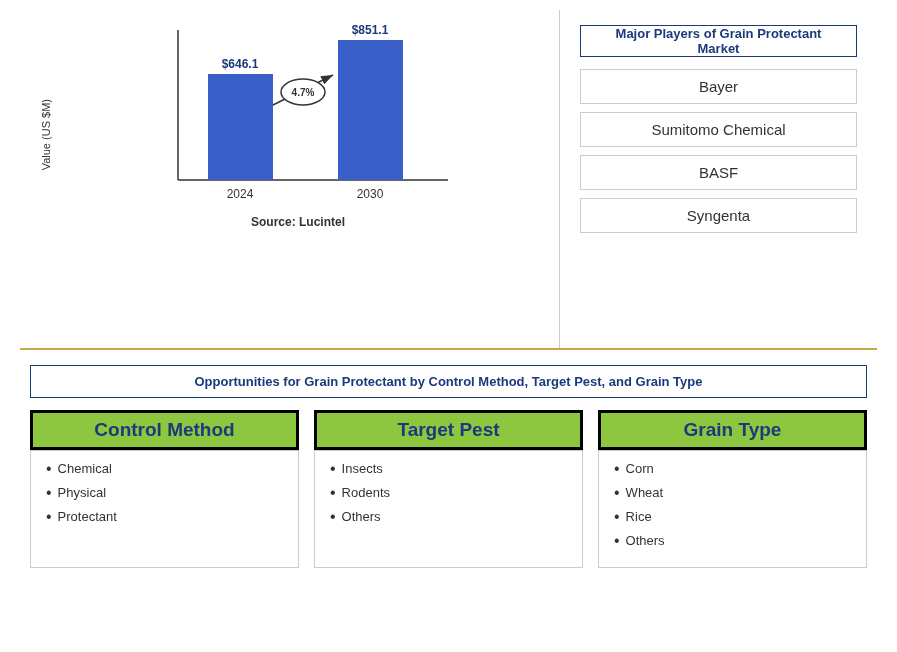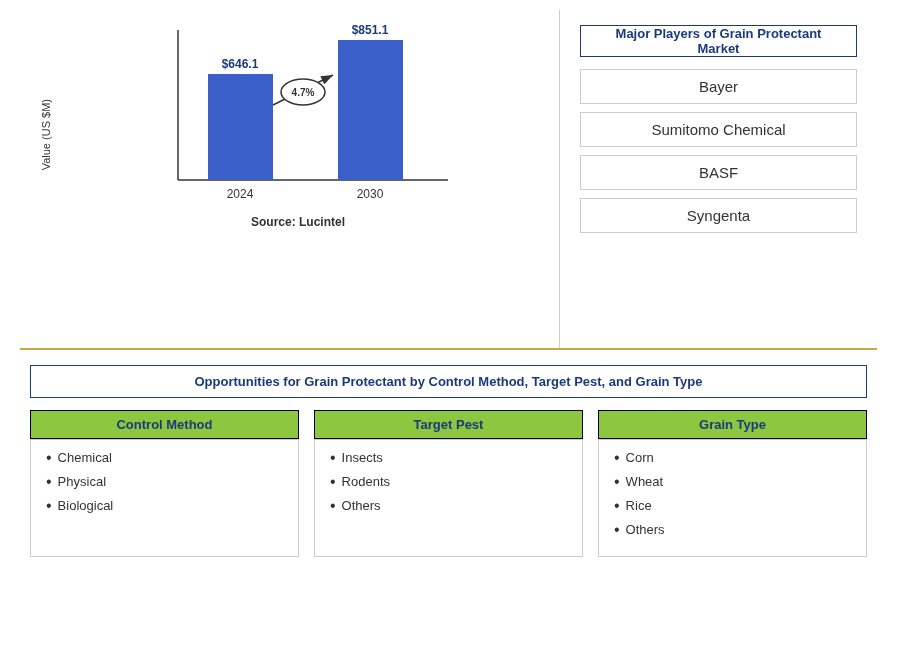--- a/index.html
+++ b/index.html
@@ -133,26 +133,26 @@
 
     .opp-column {
       flex: 1;
       display: flex;
       flex-direction: column;
     }
 
     .opp-header {
       background-color: #8dc63f;
       color: #1a3a7c;
-      font-size: 13px;
+      font-size: 19px;
       font-weight: bold;
       text-align: center;
       padding: 6px;
       margin-bottom: 0;
-      border: 1px solid #000000;
+      border: 3px solid #000000;
     }
 
     .opp-body {
       border: 1px solid #cccccc;
       padding: 10px 15px;
       flex: 1;
     }
 
     .opp-item {
       font-size: 13px;
@@ -239,21 +239,21 @@
           <div class="opp-item">
             <span class="bullet">•</span>
             <span>Chemical</span>
           </div>
           <div class="opp-item">
             <span class="bullet">•</span>
             <span>Physical</span>
           </div>
           <div class="opp-item">
             <span class="bullet">•</span>
-            <span>Biological</span>
+            <span>Protectant</span>
           </div>
         </div>
       </div>
 
       <div class="opp-column">
         <div class="opp-header">Target Pest</div>
         <div class="opp-body">
           <div class="opp-item">
             <span class="bullet">•</span>
             <span>Insects</span>

